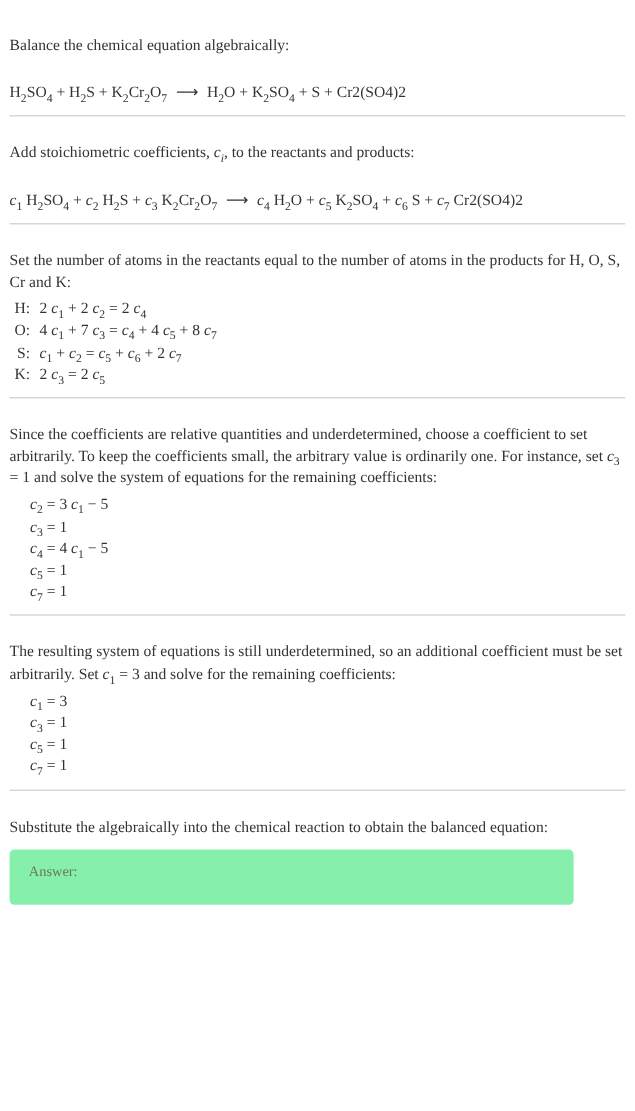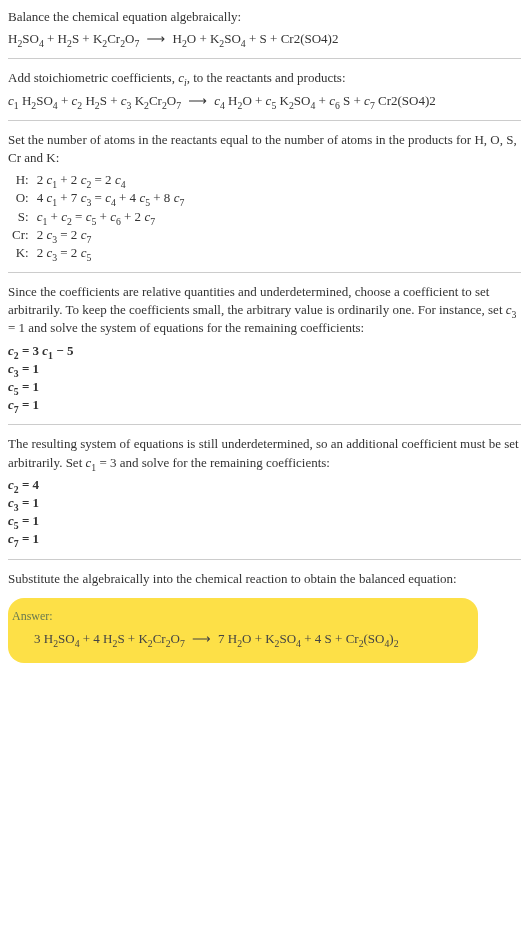--- a/index.html
+++ b/index.html
@@ -8,47 +8,47 @@
     font-family: Georgia, 'Times New Roman', serif;
     font-size: 13px;
     line-height: 1.4;
     color: #333;
     background: #fff;
     width: 529px;
     box-sizing: border-box;
   }
   .section {
     margin-bottom: 4px;
+    margin-top: 21px;
   }
   hr {
     border: none;
     border-top: 1px solid #ccc;
     margin: 10px 0;
   }
   .eq-table {
     border-collapse: collapse;
     margin-left: 4px;
   }
   .eq-table td {
     padding: 0 6px 0 0;
     vertical-align: top;
     white-space: nowrap;
   }
   .eq-table td.label {
     text-align: right;
     padding-right: 8px;
   }
   .coef-list div {
-    margin-left: 0;
-    font-weight: bold;
+    margin-left: 17px;
   }
   .answer-box {
-    background: #fde047;
-    border-radius: 16px;
-    padding: 10px 14px 14px 4px;
+    background: #86efac;
+    border-radius: 4px;
+    padding: 10px 14px 14px 16px;
     margin-top: 6px;
     display: inline-block;
     min-width: 470px;
     box-sizing: border-box;
   }
   .answer-label {
     color: #6a7a4f;
     font-size: 12px;
     margin-bottom: 6px;
   }
@@ -93,53 +93,49 @@
       </tr>
       <tr>
         <td class="label">O:</td>
         <td>4 <span class="ital">c</span><sub>1</sub> + 7 <span class="ital">c</span><sub>3</sub> = <span class="ital">c</span><sub>4</sub> + 4 <span class="ital">c</span><sub>5</sub> + 8 <span class="ital">c</span><sub>7</sub></td>
       </tr>
       <tr>
         <td class="label">S:</td>
         <td><span class="ital">c</span><sub>1</sub> + <span class="ital">c</span><sub>2</sub> = <span class="ital">c</span><sub>5</sub> + <span class="ital">c</span><sub>6</sub> + 2 <span class="ital">c</span><sub>7</sub></td>
       </tr>
       <tr>
-        <td class="label">Cr:</td>
-        <td>2 <span class="ital">c</span><sub>3</sub> = 2 <span class="ital">c</span><sub>7</sub></td>
-      </tr>
-      <tr>
         <td class="label">K:</td>
         <td>2 <span class="ital">c</span><sub>3</sub> = 2 <span class="ital">c</span><sub>5</sub></td>
       </tr>
     </tbody>
 </table>
 
 <hr>
 
 <div class="section">Since the coefficients are relative quantities and underdetermined, choose a coefficient to set arbitrarily. To keep the coefficients small, the arbitrary value is ordinarily one. For instance, set <span class="ital">c</span><sub>3</sub> = 1 and solve the system of equations for the remaining coefficients:</div>
 <div class="coef-list" id="param-eqs">
     <div><span class="ital">c</span><sub>2</sub> = 3 <span class="ital">c</span><sub>1</sub> − 5</div>
     <div><span class="ital">c</span><sub>3</sub> = 1</div>
+    <div><span class="ital">c</span><sub>4</sub> = 4 <span class="ital">c</span><sub>1</sub> − 5</div>
     <div><span class="ital">c</span><sub>5</sub> = 1</div>
     <div><span class="ital">c</span><sub>7</sub> = 1</div>
   </div>
 
 <hr>
 
 <div class="section">The resulting system of equations is still underdetermined, so an additional coefficient must be set arbitrarily. Set <span class="ital">c</span><sub>1</sub> = 3 and solve for the remaining coefficients:</div>
 <div class="coef-list" id="final-coeffs">
-    <div><span class="ital">c</span><sub>2</sub> = 4</div>
+    <div><span class="ital">c</span><sub>1</sub> = 3</div>
     <div><span class="ital">c</span><sub>3</sub> = 1</div>
     <div><span class="ital">c</span><sub>5</sub> = 1</div>
     <div><span class="ital">c</span><sub>7</sub> = 1</div>
   </div>
 
 <hr>
 
 <div class="section">Substitute the algebraically into the chemical reaction to obtain the balanced equation:</div>
 
 <div class="answer-box">
   <div class="answer-label">Answer:</div>
-  <div class="answer-eqn">3 H<sub>2</sub>SO<sub>4</sub> + 4 H<sub>2</sub>S + K<sub>2</sub>Cr<sub>2</sub>O<sub>7</sub> <span class="arrow">⟶</span> 7 H<sub>2</sub>O + K<sub>2</sub>SO<sub>4</sub> + 4 S + Cr<sub>2</sub>(SO<sub>4</sub>)<sub>2</sub></div>
 </div>
 
 
 
 
 </body></html>

